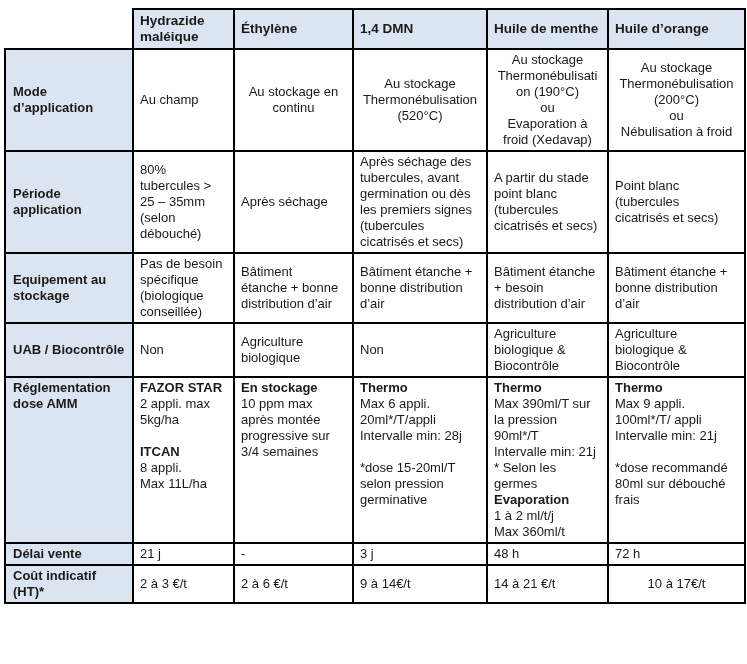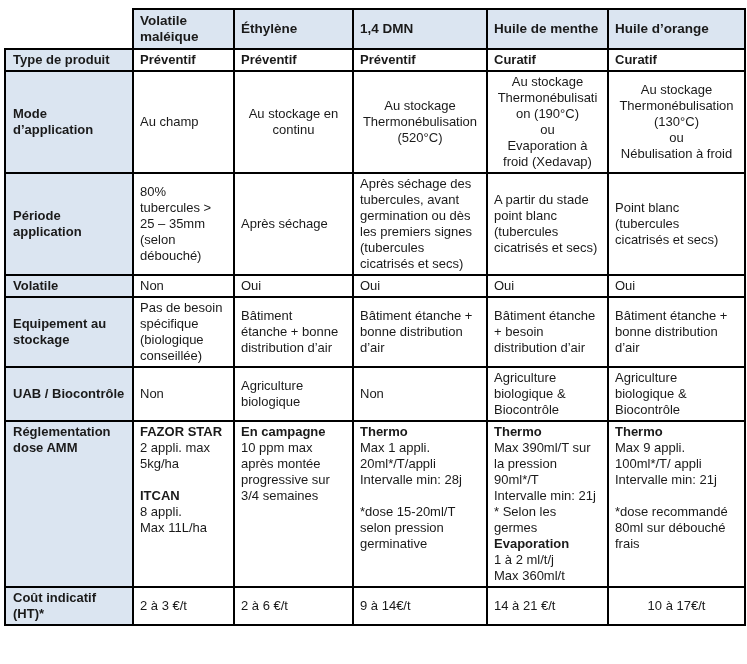--- a/index.html
+++ b/index.html
@@ -67,46 +67,28 @@
       <col class="c0">
         <col class="c1">
         <col class="c2">
         <col class="c3">
         <col class="c4">
         <col class="c5">
     </colgroup>
     <thead>
       <tr id="header-row">
           <th class="corner"></th>
-          <th>Volatile maléique</th>
+          <th>Hydrazide maléique</th>
           <th>Éthylène</th>
           <th>1,4 DMN</th>
           <th>Huile de menthe</th>
           <th>Huile d’orange</th>
         </tr>
     </thead>
     <tbody id="table-body">
-        <tr>
-          <th class="rowlabel">Type de produit</th>
-          <td>
-            <div class="ln b">Préventif</div>
-          </td>
-          <td>
-            <div class="ln b">Préventif</div>
-          </td>
-          <td>
-            <div class="ln b">Préventif</div>
-          </td>
-          <td>
-            <div class="ln b">Curatif</div>
-          </td>
-          <td>
-            <div class="ln b">Curatif</div>
-          </td>
-        </tr>
         <tr>
           <th class="rowlabel">Mode d’application</th>
           <td>
             <div class="ln">Au champ</div>
           </td>
           <td class="center">
             <div class="ln">Au stockage en</div>
             <div class="ln">continu</div>
           </td>
           <td class="center">
@@ -118,21 +100,21 @@
             <div class="ln">Au stockage</div>
             <div class="ln">Thermonébulisati</div>
             <div class="ln">on (190°C)</div>
             <div class="ln">ou</div>
             <div class="ln">Evaporation à</div>
             <div class="ln">froid (Xedavap)</div>
           </td>
           <td class="center">
             <div class="ln">Au stockage</div>
             <div class="ln">Thermonébulisation</div>
-            <div class="ln">(130°C)</div>
+            <div class="ln">(200°C)</div>
             <div class="ln">ou</div>
             <div class="ln">Nébulisation à froid</div>
           </td>
         </tr>
         <tr>
           <th class="rowlabel">Période application</th>
           <td>
             <div class="ln">80%</div>
             <div class="ln">tubercules &gt;</div>
             <div class="ln">25 – 35mm</div>
@@ -153,38 +135,20 @@
           <td>
             <div class="ln">A partir du stade</div>
             <div class="ln">point blanc</div>
             <div class="ln">(tubercules</div>
             <div class="ln">cicatrisés et secs)</div>
           </td>
           <td>
             <div class="ln">Point blanc</div>
             <div class="ln">(tubercules</div>
             <div class="ln">cicatrisés et secs)</div>
-          </td>
-        </tr>
-        <tr>
-          <th class="rowlabel">Volatile</th>
-          <td>
-            <div class="ln">Non</div>
-          </td>
-          <td>
-            <div class="ln">Oui</div>
-          </td>
-          <td>
-            <div class="ln">Oui</div>
-          </td>
-          <td>
-            <div class="ln">Oui</div>
-          </td>
-          <td>
-            <div class="ln">Oui</div>
           </td>
         </tr>
         <tr>
           <th class="rowlabel">Equipement au stockage</th>
           <td>
             <div class="ln">Pas de besoin</div>
             <div class="ln">spécifique</div>
             <div class="ln">(biologique</div>
             <div class="ln">conseillée)</div>
           </td>
@@ -237,29 +201,29 @@
           <td>
             <div class="ln b">FAZOR STAR</div>
             <div class="ln">2 appli. max</div>
             <div class="ln">5kg/ha</div>
             <div class="ln">&nbsp;</div>
             <div class="ln b">ITCAN</div>
             <div class="ln">8 appli.</div>
             <div class="ln">Max 11L/ha</div>
           </td>
           <td>
-            <div class="ln b">En campagne</div>
+            <div class="ln b">En stockage</div>
             <div class="ln">10 ppm max</div>
             <div class="ln">après montée</div>
             <div class="ln">progressive sur</div>
             <div class="ln">3/4 semaines</div>
           </td>
           <td>
             <div class="ln b">Thermo</div>
-            <div class="ln">Max 1 appli.</div>
+            <div class="ln">Max 6 appli.</div>
             <div class="ln">20ml*/T/appli</div>
             <div class="ln">Intervalle min: 28j</div>
             <div class="ln">&nbsp;</div>
             <div class="ln">*dose 15-20ml/T</div>
             <div class="ln">selon pression</div>
             <div class="ln">germinative</div>
           </td>
           <td>
             <div class="ln b">Thermo</div>
             <div class="ln">Max 390ml/T sur</div>
@@ -277,20 +241,38 @@
             <div class="ln">Max 9 appli.</div>
             <div class="ln">100ml*/T/ appli</div>
             <div class="ln">Intervalle min: 21j</div>
             <div class="ln">&nbsp;</div>
             <div class="ln">*dose recommandé</div>
             <div class="ln">80ml sur débouché</div>
             <div class="ln">frais</div>
           </td>
         </tr>
         <tr>
+          <th class="rowlabel">Délai vente</th>
+          <td>
+            <div class="ln">21 j</div>
+          </td>
+          <td>
+            <div class="ln">-</div>
+          </td>
+          <td>
+            <div class="ln">3 j</div>
+          </td>
+          <td>
+            <div class="ln">48 h</div>
+          </td>
+          <td>
+            <div class="ln">72 h</div>
+          </td>
+        </tr>
+        <tr>
           <th class="rowlabel">Coût indicatif (HT)*</th>
           <td>
             <div class="ln">2 à 3 €/t</div>
           </td>
           <td>
             <div class="ln">2 à 6 €/t</div>
           </td>
           <td>
             <div class="ln">9 à 14€/t</div>
           </td>

